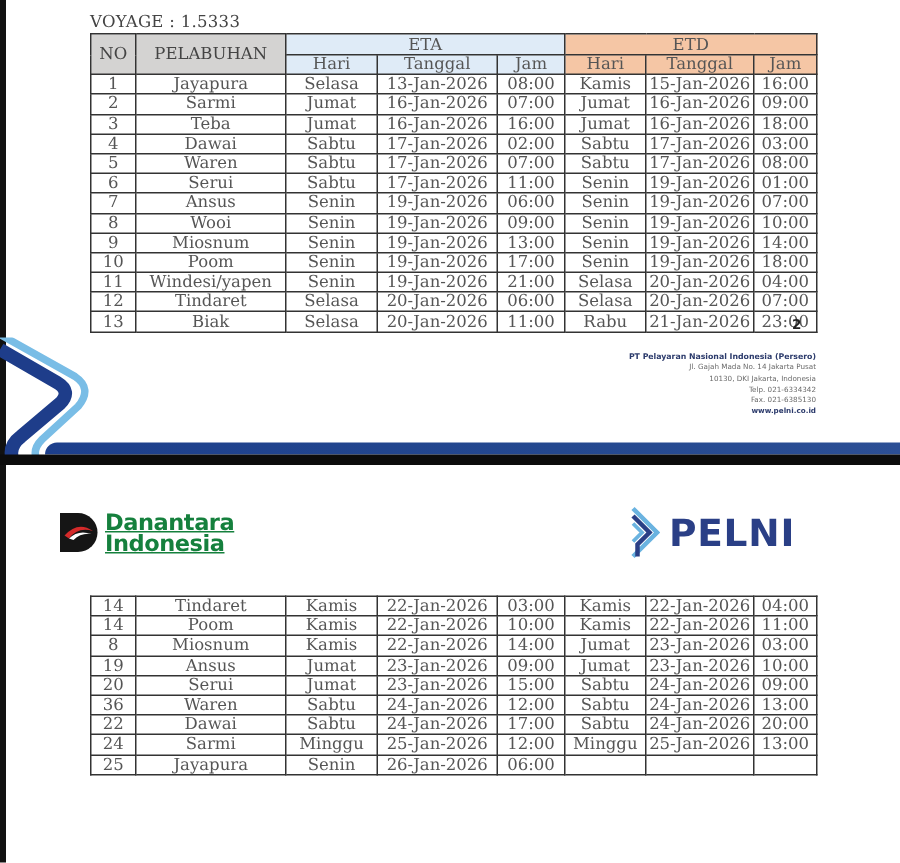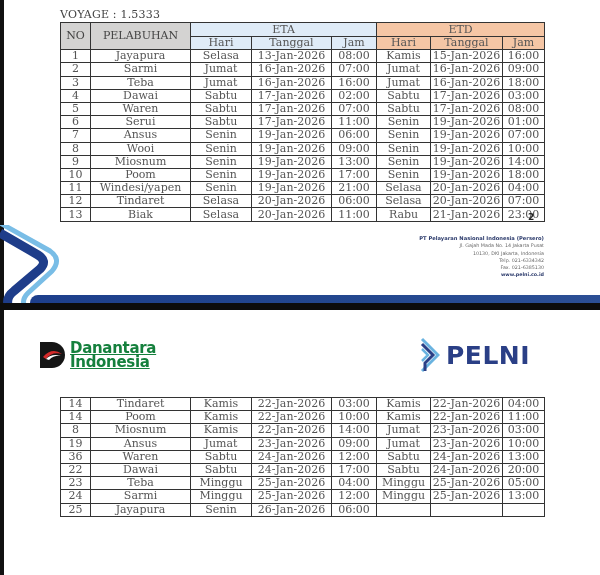--- a/index.html
+++ b/index.html
@@ -278,48 +278,48 @@
         <td class="c-no">19</td>
         <td class="c-port">Ansus</td>
         <td class="c-hari1">Jumat</td>
         <td class="c-tgl1">23-Jan-2026</td>
         <td class="c-jam1">09:00</td>
         <td class="c-hari2">Jumat</td>
         <td class="c-tgl2">23-Jan-2026</td>
         <td class="c-jam2">10:00</td>
       </tr>
       <tr>
+        <td class="c-no">20</td>
+        <td class="c-port">Serui</td>
+        <td class="c-hari1">Jumat</td>
+        <td class="c-tgl1">23-Jan-2026</td>
+        <td class="c-jam1">15:00</td>
+        <td class="c-hari2">Sabtu</td>
+        <td class="c-tgl2">24-Jan-2026</td>
+        <td class="c-jam2">09:00</td>
+      </tr>
+      <tr>
         <td class="c-no">36</td>
         <td class="c-port">Waren</td>
         <td class="c-hari1">Sabtu</td>
         <td class="c-tgl1">24-Jan-2026</td>
         <td class="c-jam1">12:00</td>
         <td class="c-hari2">Sabtu</td>
         <td class="c-tgl2">24-Jan-2026</td>
         <td class="c-jam2">13:00</td>
       </tr>
       <tr>
         <td class="c-no">22</td>
         <td class="c-port">Dawai</td>
         <td class="c-hari1">Sabtu</td>
         <td class="c-tgl1">24-Jan-2026</td>
         <td class="c-jam1">17:00</td>
         <td class="c-hari2">Sabtu</td>
         <td class="c-tgl2">24-Jan-2026</td>
         <td class="c-jam2">20:00</td>
-      </tr>
-      <tr>
-        <td class="c-no">23</td>
-        <td class="c-port">Teba</td>
-        <td class="c-hari1">Minggu</td>
-        <td class="c-tgl1">25-Jan-2026</td>
-        <td class="c-jam1">04:00</td>
-        <td class="c-hari2">Minggu</td>
-        <td class="c-tgl2">25-Jan-2026</td>
-        <td class="c-jam2">05:00</td>
       </tr>
       <tr>
         <td class="c-no">24</td>
         <td class="c-port">Sarmi</td>
         <td class="c-hari1">Minggu</td>
         <td class="c-tgl1">25-Jan-2026</td>
         <td class="c-jam1">12:00</td>
         <td class="c-hari2">Minggu</td>
         <td class="c-tgl2">25-Jan-2026</td>
         <td class="c-jam2">13:00</td>

